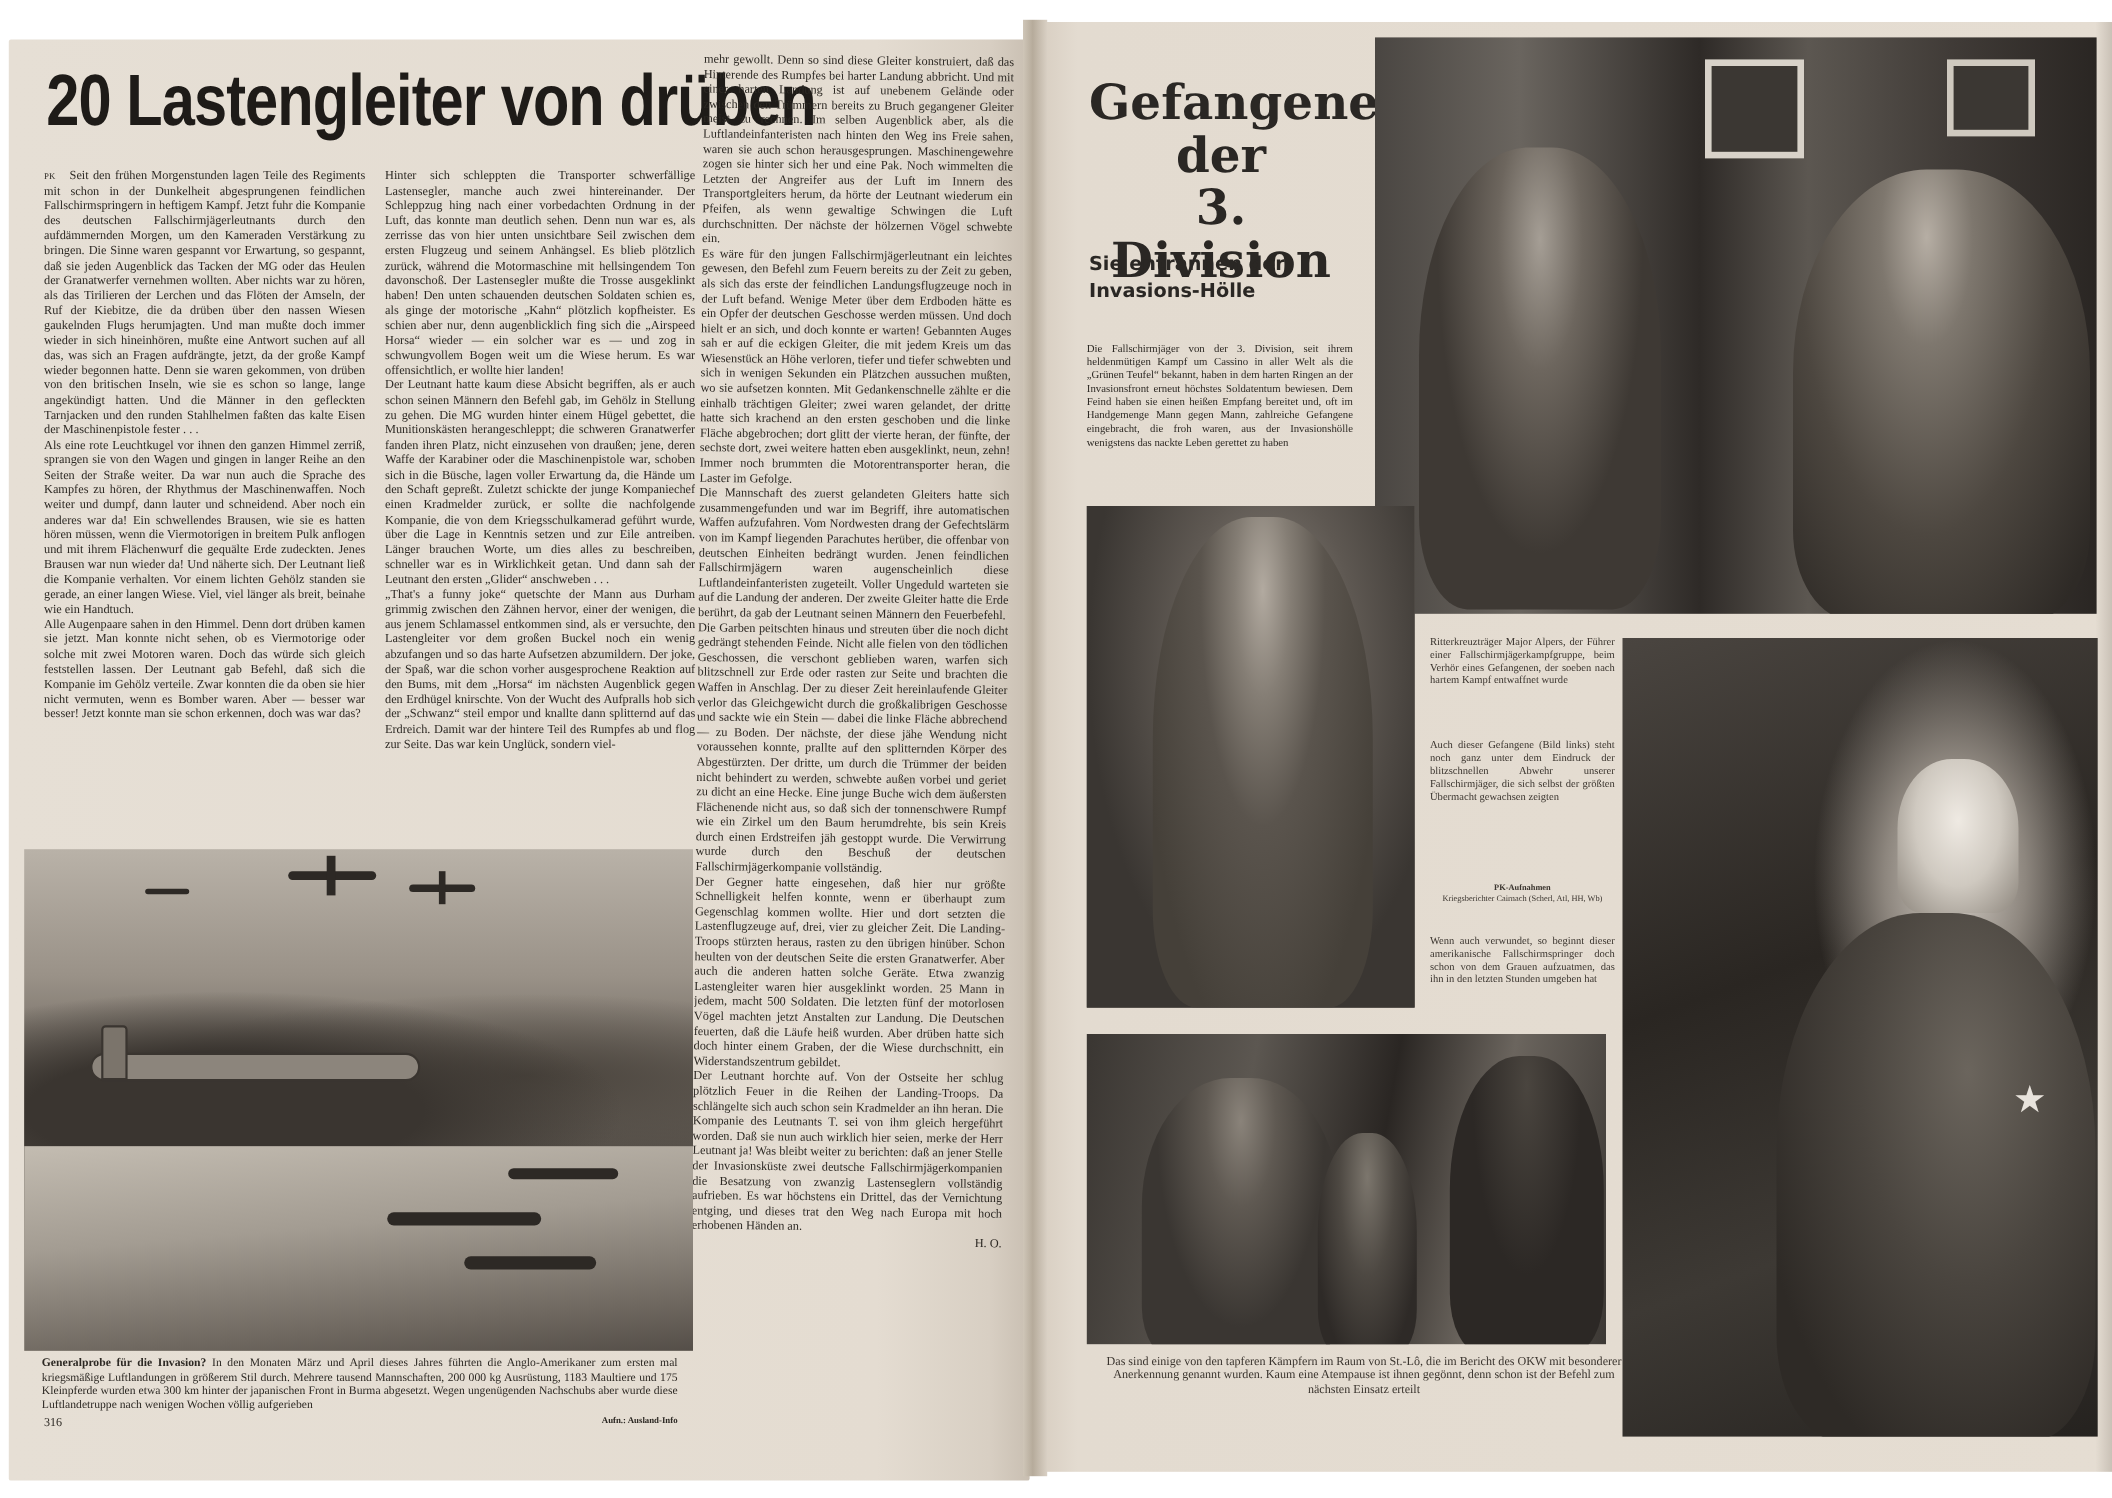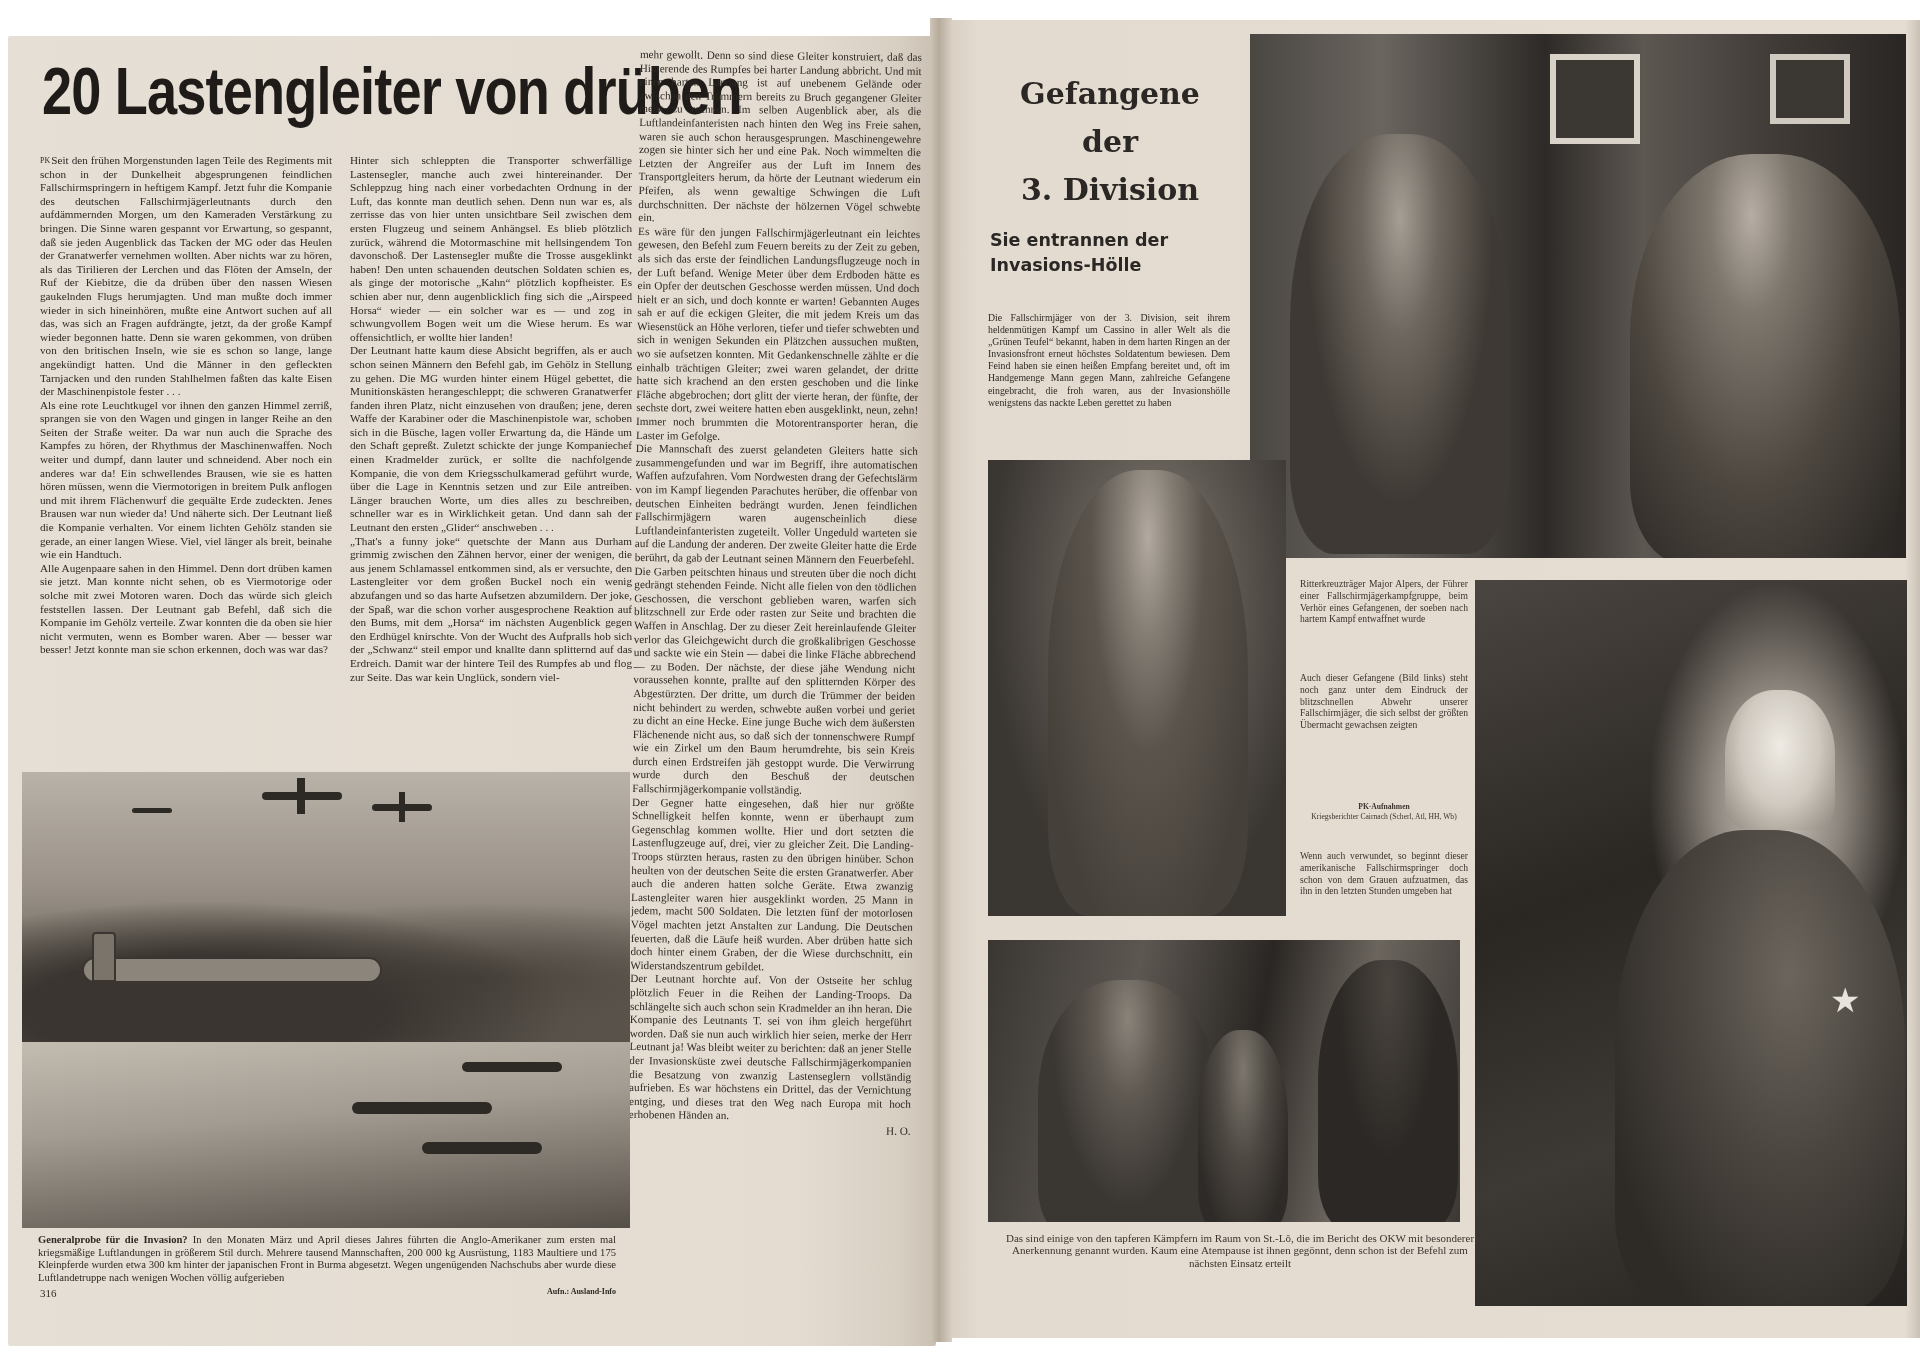--- a/index.html
+++ b/index.html
@@ -13,38 +13,38 @@
 
   
   .left-title { position: absolute; left: 42px; top: 58px; width: 580px; height: 90px;
     font-family: "Liberation Sans", sans-serif; font-weight: 700; font-size: 66px; letter-spacing: -1px;
     color: #1e1b18; transform: scaleX(0.82); transform-origin: left top; white-space: nowrap; line-height: 1; }
   .col { position: absolute; font-size: 11.2px; line-height: 13.6px; text-align: justify; color: #2d2924; }
   .col p { margin: 0; text-indent: 0; }
   .col-1 { left: 40px; top: 154px; width: 292px; height: 600px; overflow: hidden; }
   .col-2 { left: 350px; top: 154px; width: 282px; height: 600px; overflow: hidden; }
   .col-3 { left: 640px; top: 48px; width: 282px; height: 1270px; overflow: hidden; transform: rotate(0.6deg); transform-origin: left top; }
-  .pk { font-size: 8px; vertical-align: top; margin-right: 1px; }
+  .pk { font-size: 8px; vertical-align: top; margin-right: 13px; }
 
   .illustration { position: absolute; left: 22px; top: 772px; width: 608px; height: 456px; overflow: hidden;
     background: linear-gradient(180deg,#b9b2a8 0%,#9a9288 25%,#6c655d 45%,#57514a 60%,#8a8379 75%,#b0a99e 100%); }
   .illustration .mountains { position: absolute; left: 0; top: 110px; width: 100%; height: 160px;
     background: radial-gradient(ellipse at 30% 80%,#3a3530 0%,#3a3530 30%,transparent 60%), radial-gradient(ellipse at 75% 60%,#4a443d 0%,transparent 55%); }
   .illustration .field { position: absolute; left: 0; top: 270px; width: 100%; height: 190px;
     background: linear-gradient(175deg,#c3bcb1 0%,#a39c92 40%,#6e675f 80%,#524c46 100%); }
   .plane { position: absolute; background: #2d2925; }
 
   .left-caption { position: absolute; left: 38px; top: 1234px; width: 578px; font-size: 10.6px; line-height: 12.6px; text-align: justify; color: #2d2924; font-family: "Liberation Serif", serif; }
   .left-caption b { font-weight: 700; }
   .left-caption .credit { font-size: 8px; font-weight: 700; float: right; margin-top: 14px; }
   .page-number { position: absolute; left: 40px; top: 1287px; font-size: 11px; color: #2d2924; }
 
   
   .right-title { position: absolute; left: 990px; top: 70px; width: 240px; text-align: center;
-    font-family: "DejaVu Serif", serif; font-weight: 700; font-size: 30px; line-height: 48px; color: #2a2724; }
+    font-family: "DejaVu Serif", serif; font-weight: 700; font-size: 44px; line-height: 48px; color: #2a2724; }
   .right-subtitle { position: absolute; left: 990px; top: 228px; width: 240px; text-align: left;
     font-family: "DejaVu Sans", sans-serif; font-weight: 700; font-size: 17.5px; line-height: 25px; color: #2a2724; }
   .intro { position: absolute; left: 988px; top: 312px; width: 242px; font-size: 9.8px; line-height: 12.1px; text-align: justify; color: #2d2924; }
 
   .photo { position: absolute; overflow: hidden; background: #3a3632; }
   .photo-1 { left: 1250px; top: 34px; width: 656px; height: 524px;
     background: linear-gradient(90deg,#4a4642 0%,#6a655f 20%,#2e2a27 45%,#5c5751 60%,#403b37 80%,#2a2623 100%); }
   .photo-2 { left: 988px; top: 460px; width: 298px; height: 456px;
     background: radial-gradient(ellipse at 55% 30%,#8f8880 0%,#5e5852 35%,#3a3632 70%), linear-gradient(#6a645d,#3a3632); }
   .photo-3 { left: 1475px; top: 580px; width: 432px; height: 726px;

